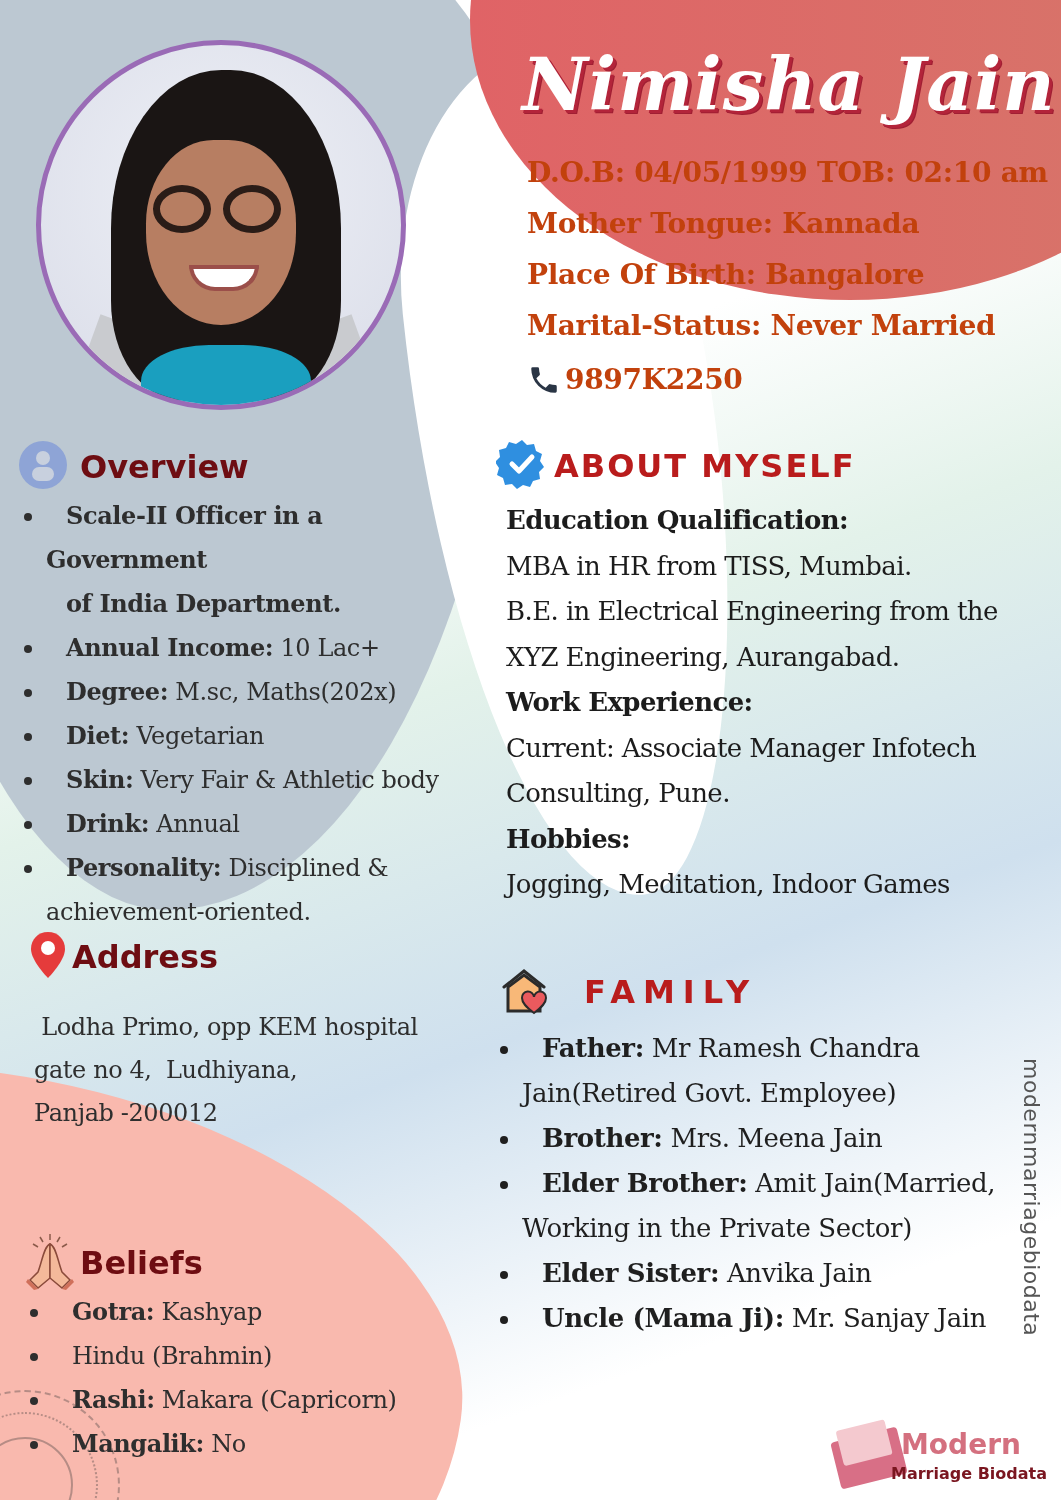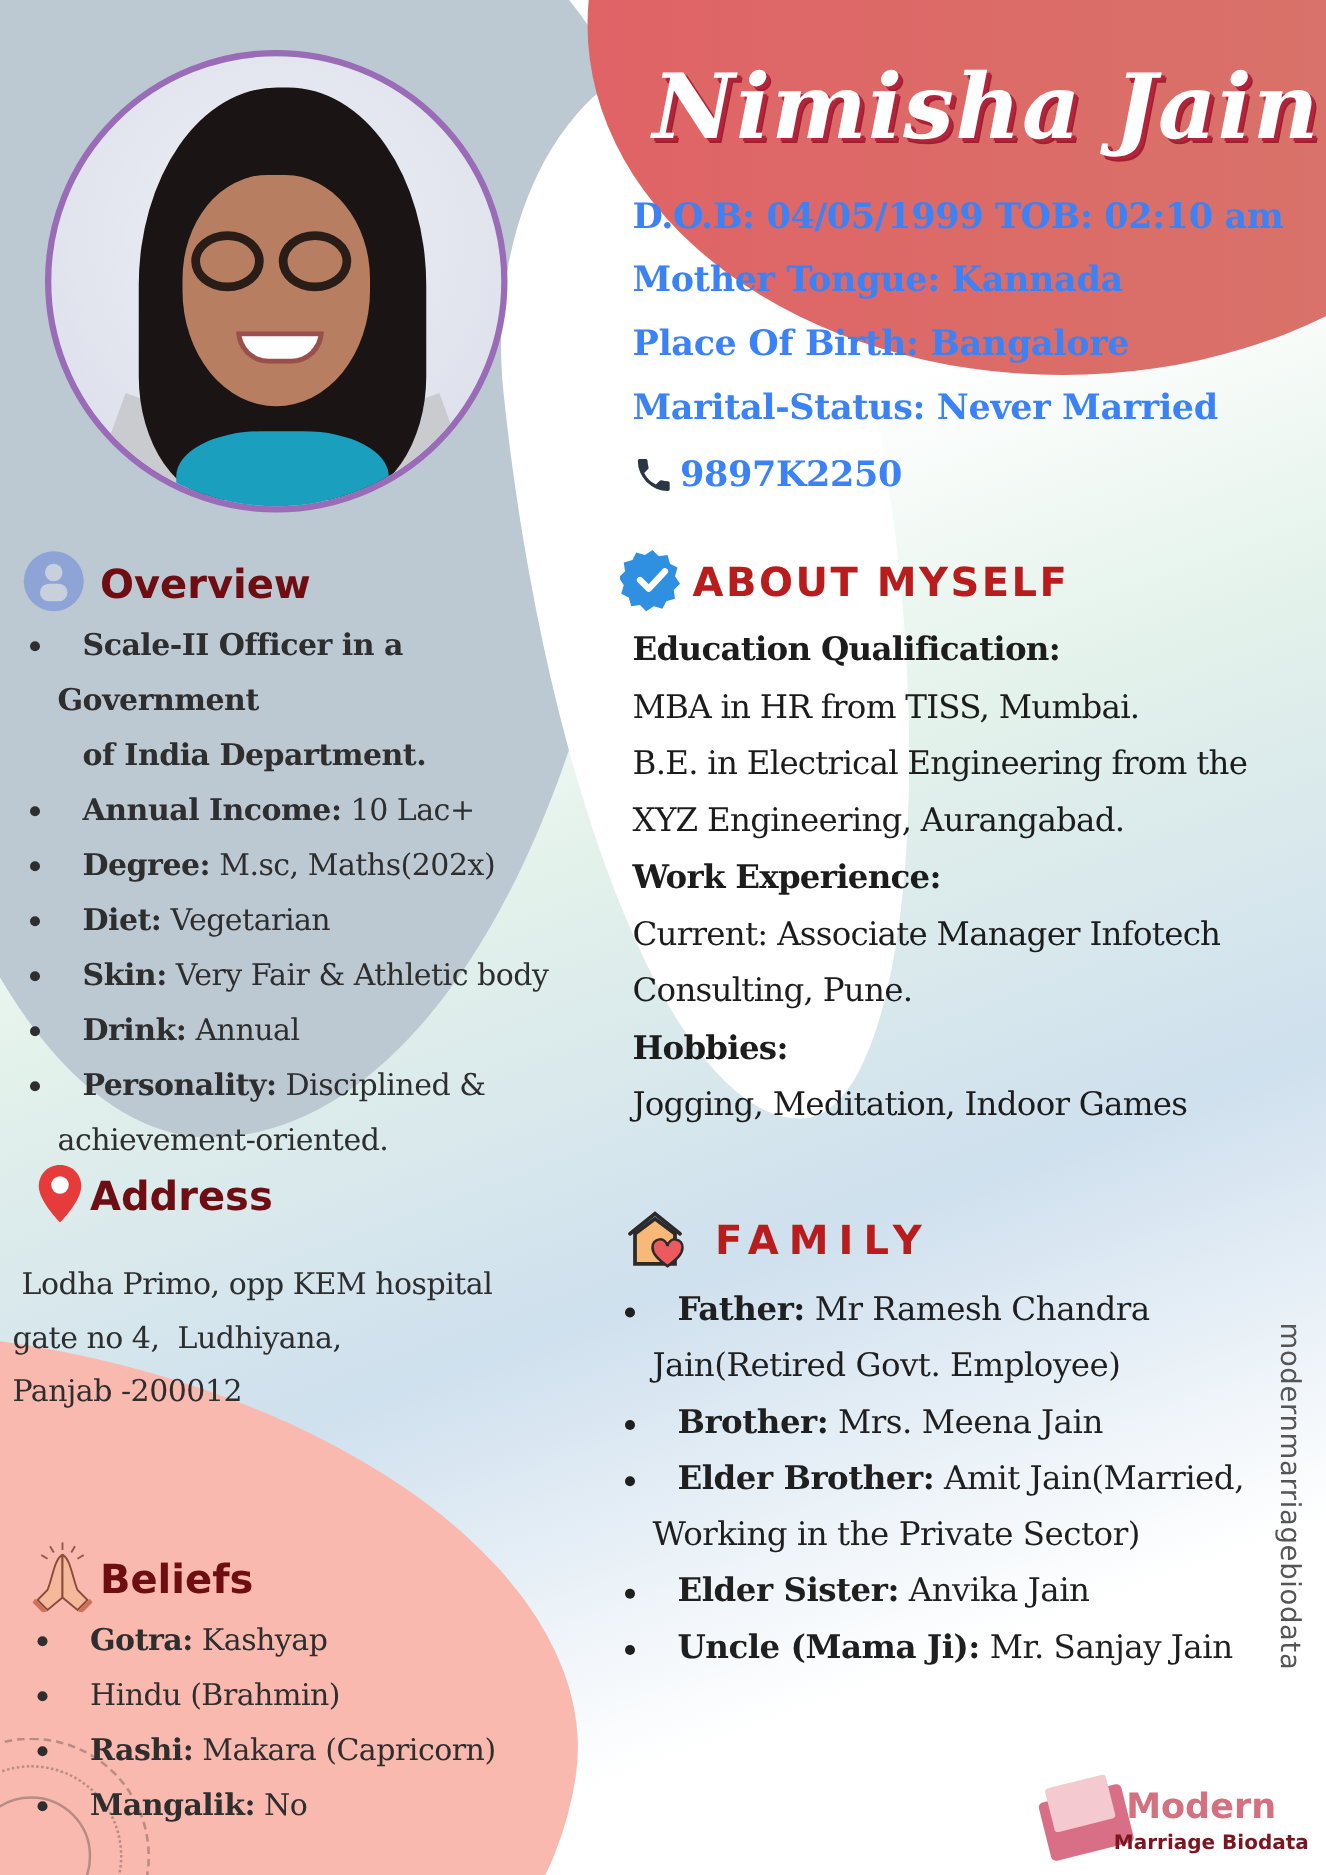--- a/index.html
+++ b/index.html
@@ -86,21 +86,21 @@
     position: absolute; left: 498px; top: 42px;
     font-family: "DejaVu Serif", serif; font-style: italic; font-weight: bold;
     font-size: 72px; color: #ffffff; letter-spacing: 1px;
     text-shadow: 3px 3px 0 #b3243a, 4px 4px 0 #a01f33;
     margin-left: 24px;
   }
 
   .details { position: absolute; left: 506px; top: 150px; }
   .details .row {
     font-family: "DejaVu Serif", serif; font-weight: bold; font-size: 28px;
-    color: #3b82f6; height: 51px; line-height: 46px; white-space: nowrap; letter-spacing: -.3px;
+    color: #c2410c; height: 51px; line-height: 46px; white-space: nowrap; letter-spacing: -.3px; margin-left: 21px;
   }
   .details .phone-row { display: flex; align-items: center; gap: 4px; }
   .details .phone-icon { width: 34px; height: 34px; display: inline-block; }
 
   
   .sec-head { position: absolute; display: flex; align-items: center; gap: 4px; }
   .sec-title-red {
     font-family: "DejaVu Sans", sans-serif; font-weight: bold; font-size: 32px; color: #6e0d12;
   }
   .sec-title-blue {
@@ -126,21 +126,21 @@
   .bullets.family li::before { top: 20px; background: #1f1f1f; }
 
   .about-body { position: absolute; left: 506px; top: 498px; width: 545px; }
   .about-body p {
     font-family: "DejaVu Serif", serif; font-size: 26px; color: #1c1c1c; line-height: 45.5px;
     white-space: nowrap; letter-spacing: -.6px;
   }
   .about-body p.label { font-weight: bold; }
 
   .address-text {
-    position: absolute; left: 10px; top: 1006px;
+    position: absolute; left: 34px; top: 1006px;
     font-family: "DejaVu Serif", serif; font-size: 24px; color: #2e2e2e; line-height: 43px;
     letter-spacing: -.4px;
   }
 
   .watermark {
     position: absolute; left: 1044px; top: 1058px; transform-origin: left top;
     transform: rotate(90deg);
     font-family: "DejaVu Sans", sans-serif; font-size: 22px; color: #555;
     white-space: nowrap; letter-spacing: .5px;
   }
@@ -255,21 +255,21 @@
       </svg>
     </span>
     <span class="sec-title-red">Address</span>
   </div>
   <div class="address-text">
     <div style="white-space:pre;"> Lodha Primo, opp KEM hospital</div>
     <div style="white-space:pre;">gate no 4,  Ludhiyana,</div>
     <div>Panjab -200012</div>
   </div>
 
-  <div class="sec-head" style="left:498px; top:965px; gap:22px;">
+  <div class="sec-head" style="left:498px; top:965px; gap:34px;">
     <span>
       <svg width="52" height="50" viewBox="0 0 52 50">
         <path d="M6 22 L26 6 L46 22" stroke="#2b2b2b" stroke-width="3" fill="none" stroke-linecap="round"></path>
         <path d="M10 22 L26 10 L42 22 V46 H10 Z" fill="#f8b878" stroke="#2b2b2b" stroke-width="3"></path>
         <path fill="#ea5a5e" stroke="#2b2b2b" stroke-width="2" d="M36 48 C28 42 24 38 24 33 a6 6 0 0 1 12-1 a6 6 0 0 1 12 1 c0 5 -4 9 -12 15z"></path>
       </svg>
     </span>
     <span class="sec-title-blue wide">FAMILY</span>
   </div>
   <ul class="bullets family" style="left:496px; top:1026px; width:520px;">

